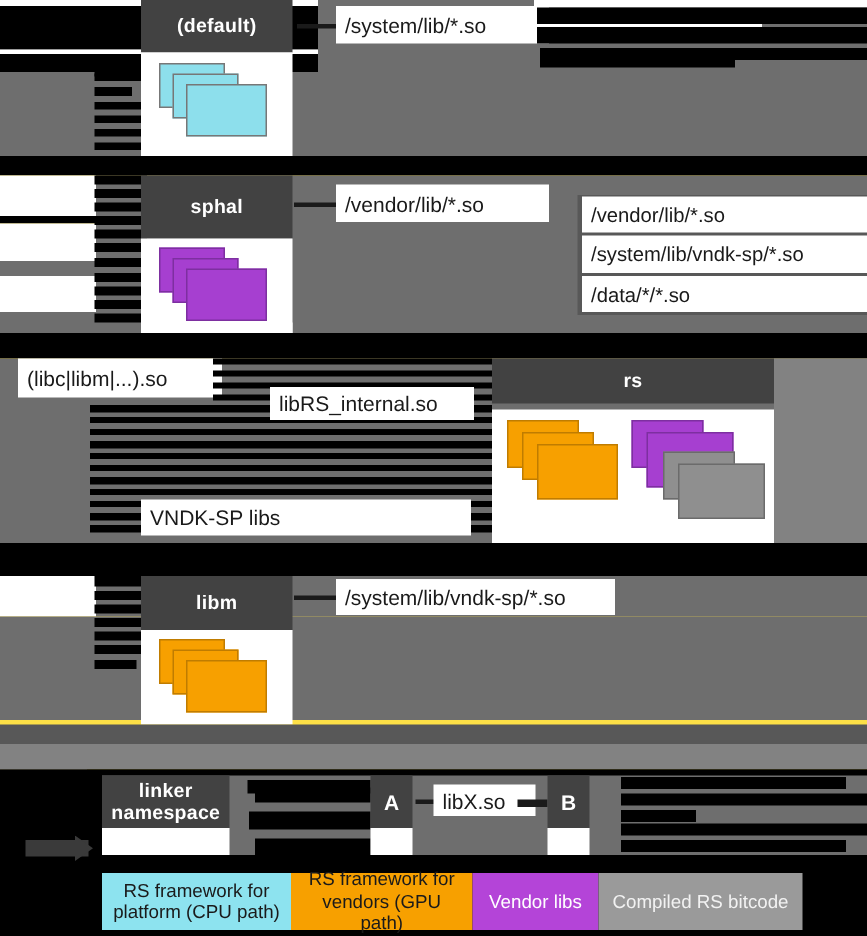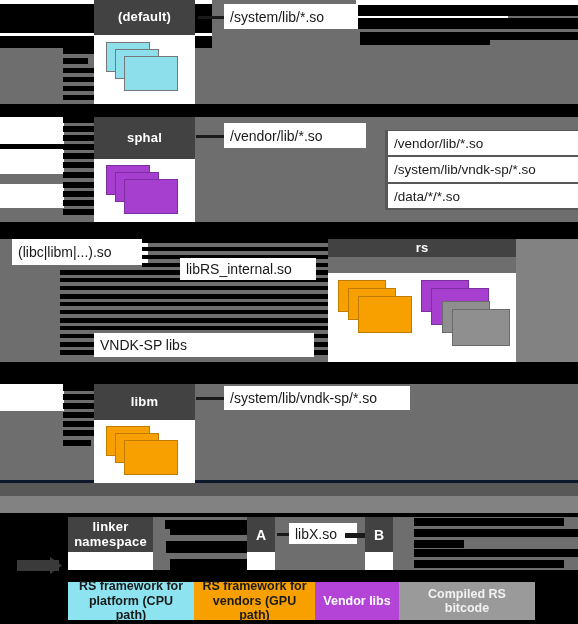--- a/index.html
+++ b/index.html
@@ -1,17 +1,17 @@
 <!DOCTYPE html>
 <html><head>
 <meta charset="utf-8">
 <style>
   html,body{margin:0;padding:0;background:#000;}
   body{font-family:"Liberation Sans", sans-serif;}
-  #stage{position:relative;width:578px;height:624px;background:#0f172a;overflow:hidden;}
+  #stage{position:relative;width:578px;height:624px;background:#fde047;overflow:hidden;}
 
   
   .abs{position:absolute;box-sizing:border-box;}
 
   .gray{background:#6e6e6e;}
   .gray-d{background:#585858;}
   .gray-l{background:#828282;}
   .white{background:#ffffff;}
   .black{background:#000000;}
 
@@ -32,21 +32,21 @@
 
   
   .callout{position:absolute;background:#fff;color:#1a1a1a;
            display:flex;align-items:center;font-size:14px;padding-left:6px;white-space:nowrap;}
   .callout.c13{font-size:13.5px;}
 
   
   .conn{position:absolute;background:#1a1a1a;height:3px;}
 
   
-  .legend{position:absolute;display:flex;height:38px;font-weight:bold;}
+  .legend{position:absolute;display:flex;height:38px;}
   .legend-item{display:flex;align-items:center;justify-content:center;text-align:center;
                font-size:12.5px;line-height:1.15;padding:0 6px;box-sizing:border-box;}
   .lg-cyan{background:#8de3ef;color:#1a1a1a;}
   .lg-orange{background:#f7a000;color:#1a1a1a;}
   .lg-purple{background:#b444d8;color:#fff;}
   .lg-grey{background:#9a9a9a;color:#f2f2f2;}
 
   
   .abbox-head{position:absolute;background:#424242;color:#fff;display:flex;
               align-items:center;justify-content:center;font-size:14px;font-weight:bold;}
@@ -170,21 +170,21 @@
 
   <div class="callout" style="left:180px;top:258px;width:130px;height:22px;">
     <span>libRS_internal.so</span>
   </div>
 
 
   <div class="callout" style="left:94px;top:333px;width:214px;height:24px;text-align:center;">
     <span>VNDK-SP libs</span>
   </div>
 
-  <div class="ns-head" style="left:328px;top:239px;width:188px;height:18px;">
+  <div class="ns-head" style="left:328px;top:239px;width:188px;height:30px;">
     <span>rs</span>
   </div>
   <div class="ns-body" style="left:328px;top:273px;width:188px;height:89px;">
     <div class="sheet orange" style="left:10px;top:7px;width:46px;height:30px;"></div>
     <div class="sheet orange" style="left:20px;top:15px;width:46px;height:30px;"></div>
     <div class="sheet orange" style="left:30px;top:23px;width:52px;height:35px;"></div>
 
     <div class="sheet purple" style="left:93px;top:7px;width:46px;height:30px;"></div>
     <div class="sheet purple" style="left:103px;top:15px;width:56px;height:35px;"></div>
 

